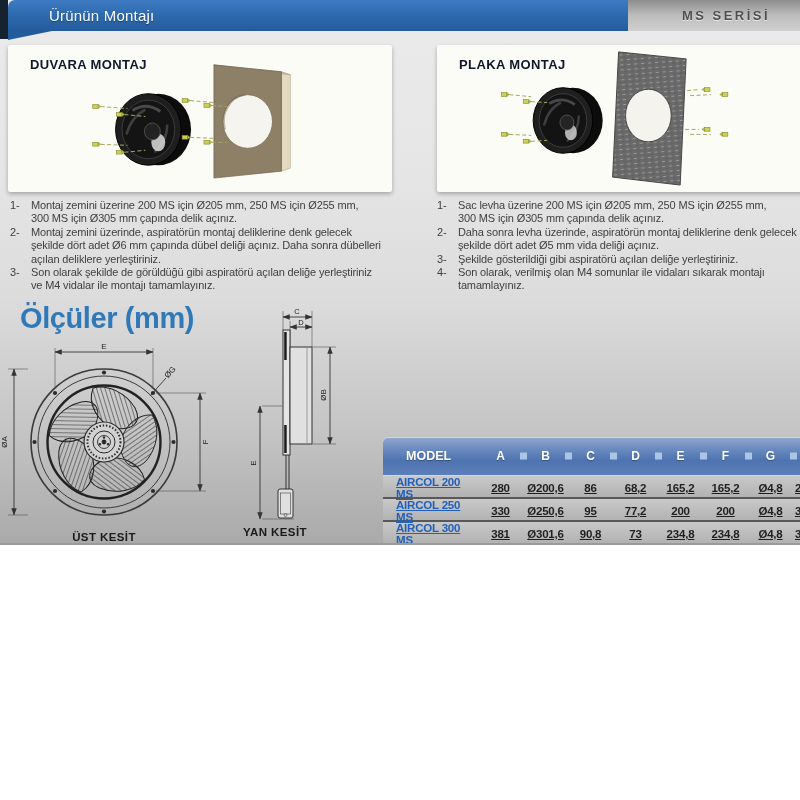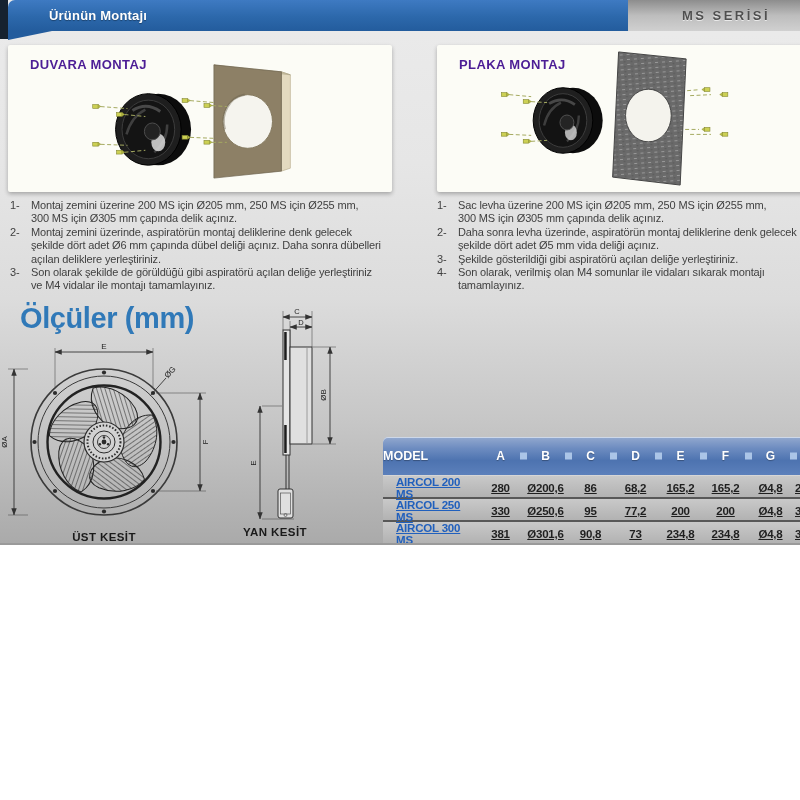--- a/index.html
+++ b/index.html
@@ -11,39 +11,39 @@
   .content{
     position:absolute;left:0;top:0;width:800px;height:543px;overflow:hidden;
     background:linear-gradient(180deg,#ebebeb 0%,#e6e6e6 30%,#dcdcdc 55%,#c6c6c6 78%,#aaaaaa 100%);
     border-bottom:2px solid #9a9a9a;
   }
   
   .left-edge{position:absolute;left:0;top:0;width:8px;height:39px;background:#16222f;}
   .banner{
     position:absolute;left:8px;top:0;width:677px;height:31px;box-sizing:border-box;
     background:linear-gradient(180deg,#3e7ac2 0%,#2c68ab 55%,#235c9d 100%);
-    border-radius:7px 0 0 0;color:#fff;font-weight:bold;font-size:13px;
+    border-radius:7px 0 0 0;color:#fff;font-weight:normal;font-size:15px;
     line-height:31px;padding-left:41px;letter-spacing:.2px;
     text-shadow:0 1px 1px rgba(0,0,0,.35);
   }
   .fold{position:absolute;left:8px;top:31px;width:0;height:0;
     border-top:9px solid #235c9d;border-right:44px solid transparent;}
   .series-tab{
     position:absolute;left:628px;top:0;width:172px;height:31px;
     background:linear-gradient(180deg,#8d8d8d 0%,#bdbdbd 50%,#d0d0d0 100%);
     color:#4f4f4f;font-weight:bold;font-size:13px;letter-spacing:2.5px;
     text-align:center;line-height:31px;text-shadow:0 1px 0 rgba(255,255,255,.65);padding-left:12px;
   }
   
   .panel{position:absolute;top:45px;height:147px;background:#fcfcf6;border-radius:2px;
     box-shadow:0 2px 4px rgba(0,0,0,.28);}
   .panel.pleft{left:8px;width:384px;}
   .panel.pright{left:437px;width:346px;padding-left:41px;}
   .panel h3{position:absolute;left:22px;top:12px;margin:0;font-size:13px;font-weight:bold;
-    color:#4c1d95;letter-spacing:.4px;text-align:center;}
+    color:#0f172a;letter-spacing:.4px;text-align:center;}
   .illus{position:absolute;left:0;top:0;width:100%;height:100%;}
   
   .instr-list{position:absolute;top:199px;}
   .instr-list.ileft{left:10px;width:392px;}
   .instr-list.iright{left:437px;width:440px;}
   .instr{display:flex;align-items:flex-start;color:#3f3f3f;font-size:11px;
     line-height:13.4px;letter-spacing:-.15px;}
   .instr .num{flex:0 0 21px;font-weight:normal;}
   .instr .txt{white-space:nowrap;}
   
@@ -57,21 +57,21 @@
   .viewlbl{font-size:11.5px;font-weight:bold;fill:#1a1a1a;letter-spacing:.4px;}
   
   .dim-table{position:absolute;left:383px;top:437px;width:456px;}
   .trow{display:grid;grid-template-columns:95px repeat(8,45px);}
   .thead{height:38px;align-items:center;border-radius:5px 5px 0 0;
     background:linear-gradient(180deg,#93a9cf 0%,#6d8cc0 30%,#4d73b0 62%,#5c80bb 100%);
     box-shadow:inset 0 1px 0 rgba(255,255,255,.55);
     border-bottom:1px solid #d6d6d6;}
   .th{color:#fff;font-weight:bold;font-size:12px;text-align:center;position:relative;
     text-shadow:0 1px 1px rgba(0,0,0,.3);}
-  .th.model{text-align:left;padding-left:0;font-size:12.5px;}
+  .th.model{text-align:left;padding-left:23px;font-size:12.5px;}
   .th:not(.model):not(:last-child)::after{content:"";position:absolute;right:-4px;top:50%;
     transform:translateY(-50%);width:7px;height:7px;background:#abc5e7;}
   .tdata{height:21px;align-items:center;border-top:2px solid #585858;
     background:linear-gradient(180deg,#c9c9c9 0%,#b2b2b2 100%);}
   .tdata:nth-child(2){border-top:none;}
   .td{font-size:11.5px;font-weight:bold;color:#1f1f1f;text-align:center;letter-spacing:-.2px;text-decoration:underline;}
   .td.model{color:#2160bd;text-align:left;padding-left:13px;}
   .td:last-child{text-align:left;padding-left:2px;}
 </style>
 </head>

